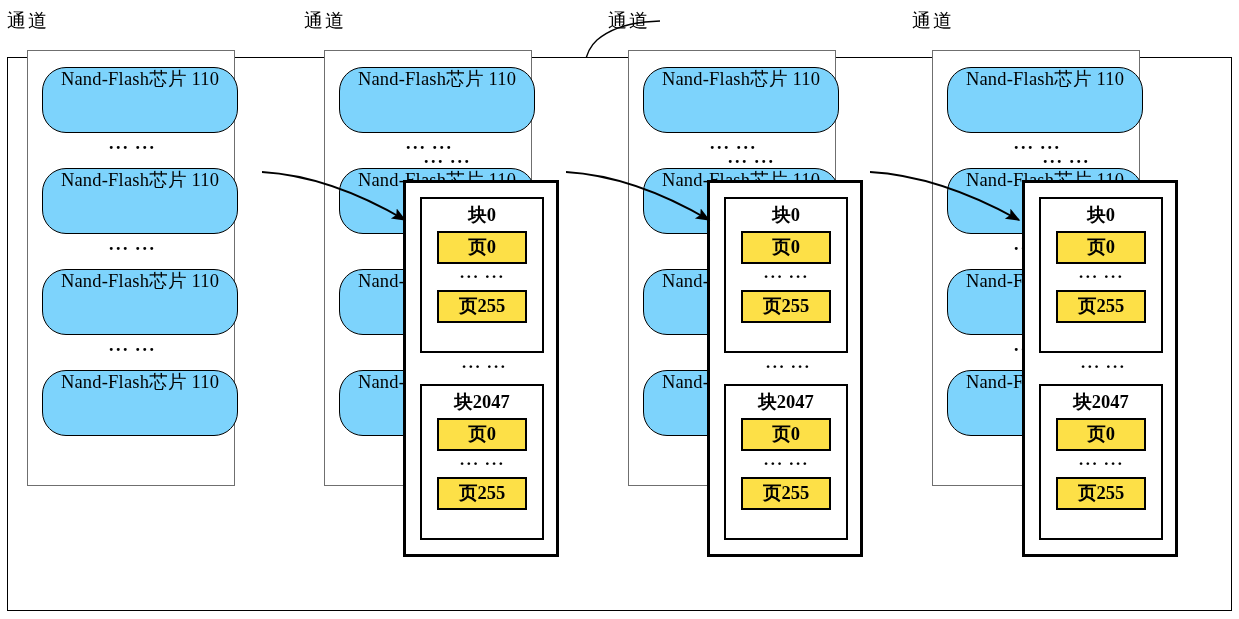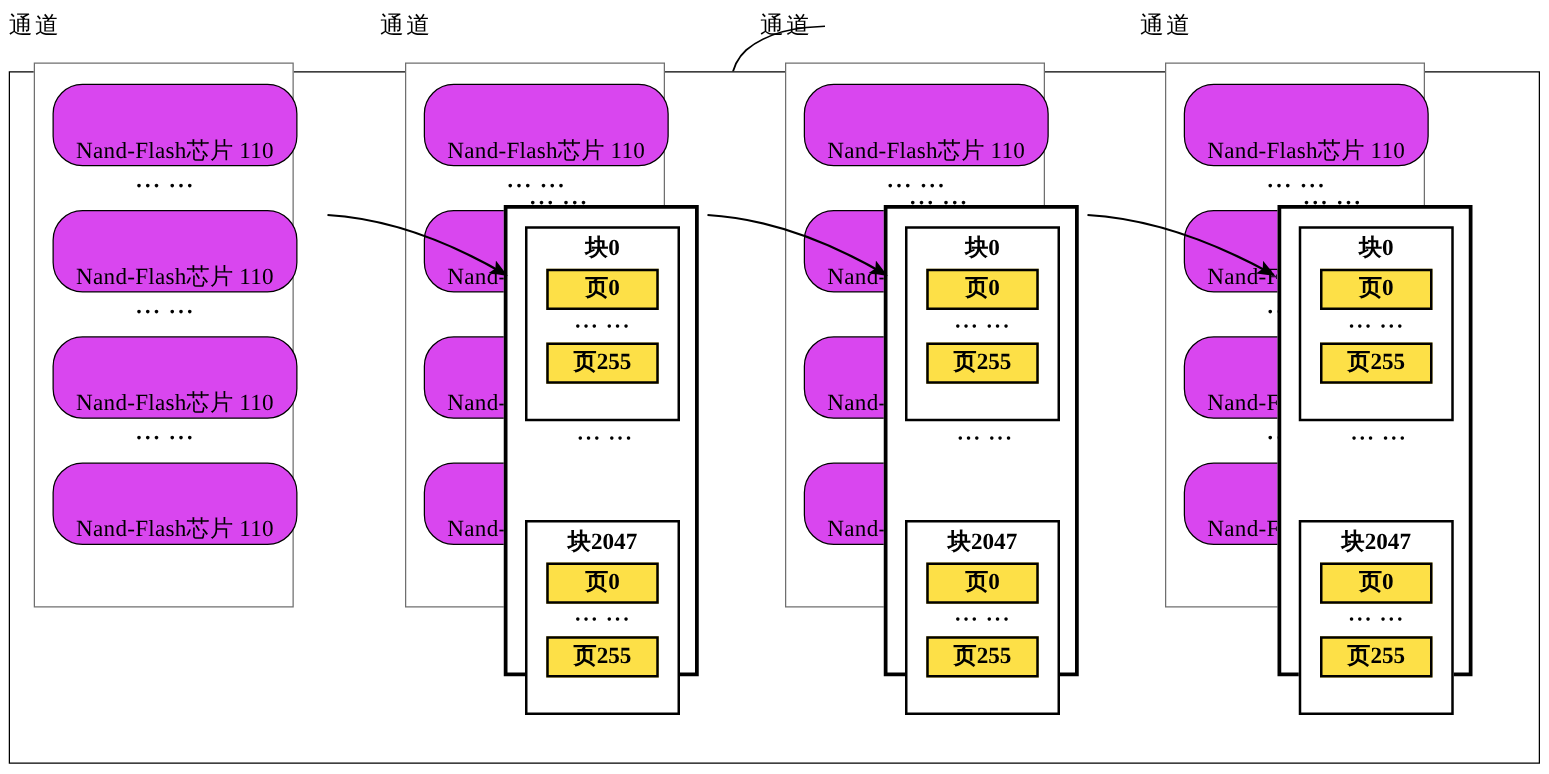--- a/index.html
+++ b/index.html
@@ -86,23 +86,23 @@
 
   
   .chip {
     position: absolute;
     left: 14px;
     width: 196px;
     height: 66px;
     border: 1.6px solid #000;
     border-radius: 24px;
     box-sizing: border-box;
-    background: #d946ef;
+    background: #7dd3fc;
     display: flex;
-    align-items: flex-end;
+    align-items: flex-start;
     justify-content: center;
     overflow: hidden;
   }
   .chip-label {
     font-size: 18.5px;
     line-height: 22px;
     white-space: nowrap;
     letter-spacing: 0.2px;
   }
   .chip.c1 { top: 16px; }
@@ -130,21 +130,21 @@
     font-size: 18px;
     line-height: 18px;
     letter-spacing: 1px;
     font-weight: bold;
     text-align: center;
     z-index: 6;
   }
 
   .detail-panel {
     position: absolute;
-    top: 164px;
+    top: 180px;
     width: 156px;
     height: 377px;
     border: 3px solid #000;
     box-sizing: border-box;
     background: #fff;
     z-index: 5;
     padding-left: 48px;
   }
 
   .block {
@@ -152,21 +152,21 @@
     left: 14px;
     width: 124px;
     border: 2.6px solid #000;
     box-sizing: border-box;
     background: #fff;
     display: flex;
     flex-direction: column;
     align-items: center;
   }
   .block.b1 { top: 14px; height: 156px; }
-  .block.b2 { top: 201px; height: 156px; margin-top: 48px; }
+  .block.b2 { top: 201px; height: 156px; }
 
   .block-label {
     font-size: 18.5px;
     line-height: 22px;
     font-weight: bold;
     margin-top: 5px;
     white-space: nowrap;
   }
   .page {
     width: 90px;

